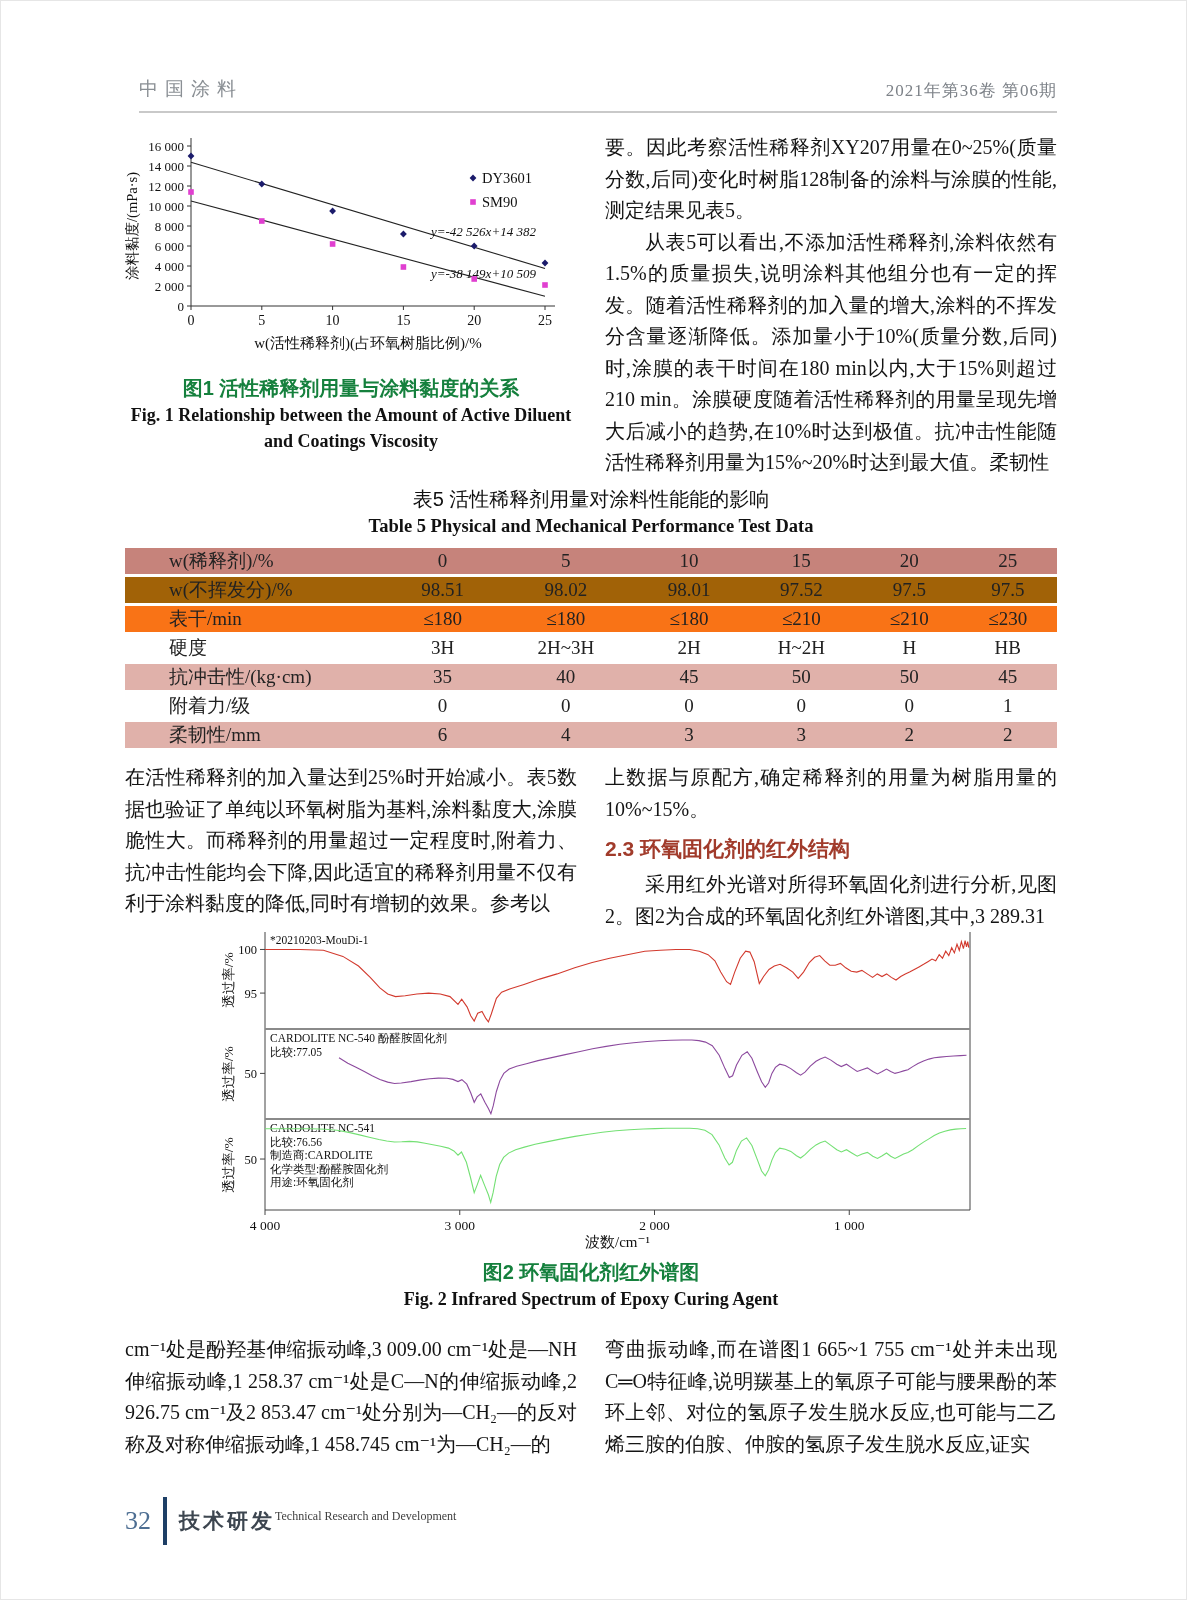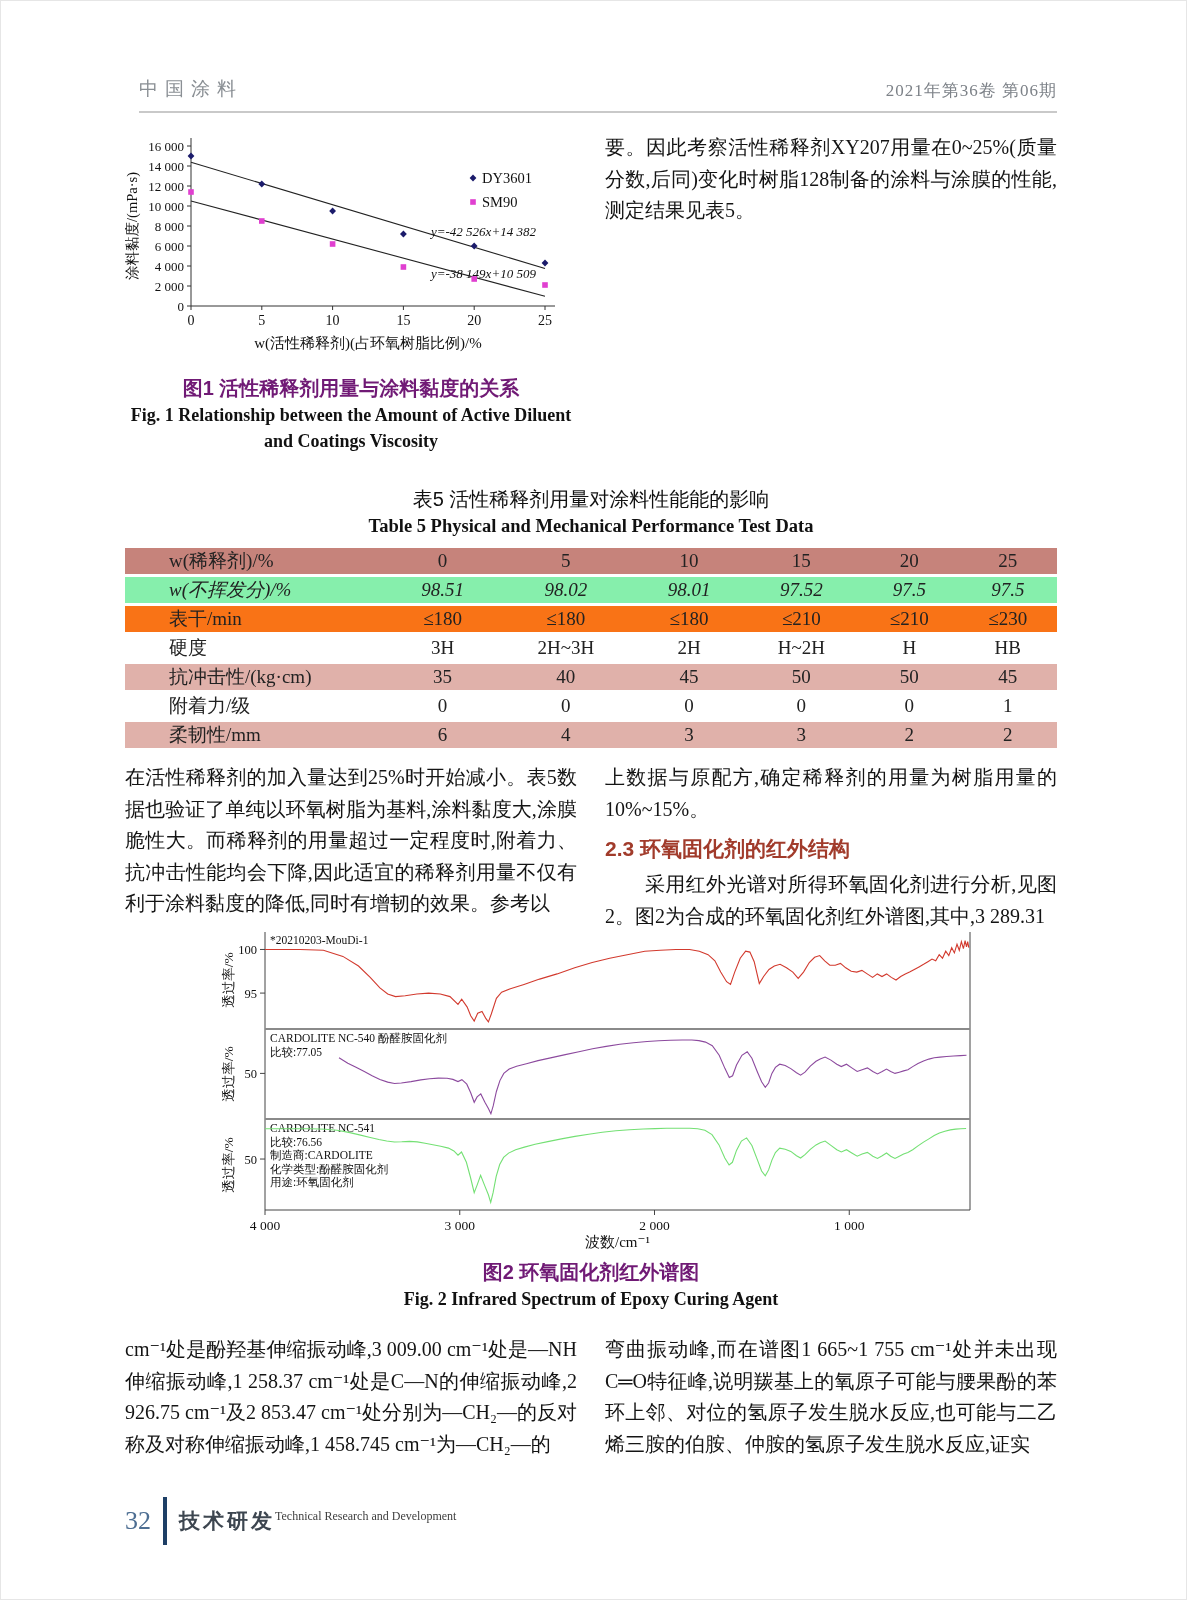--- a/index.html
+++ b/index.html
@@ -14,21 +14,21 @@
   .row{position:absolute;left:125px;width:932px;display:flex;gap:28px;}
   .col{flex:1;min-width:0;}
   .row-top{top:128px;}
   .row-mid{top:758px;}
   .row-bottom{top:1330px;}
   .text-col{padding-top:4px;}
   .body-p{margin:0;font-size:20px;line-height:31.5px;text-align:justify;color:#141414;}
   .indent{text-indent:2em;}
   .sec-heading{margin:9px 0 5px 0;font-size:21px;line-height:30px;font-weight:bold;
         color:#a13b2b;font-family:"Liberation Sans","DejaVu Sans",sans-serif;}
-  .cap-cn{margin-top:8px;text-align:center;font-size:20px;font-weight:bold;color:#701a75;
+  .cap-cn{margin-top:8px;text-align:center;font-size:20px;font-weight:bold;color:#15803d;
         font-family:"Liberation Sans","DejaVu Sans",sans-serif;line-height:28px;}
   .cap-en{text-align:center;font-size:18px;font-weight:bold;color:#111;line-height:26px;}
   #fig1-svg{width:452px;height:238px;display:block;}
   .table-block{position:absolute;left:125px;top:486px;width:932px;}
   .tbl-title-cn{text-align:center;font-size:20px;font-weight:normal;color:#111;line-height:27px;
         font-family:"Liberation Sans","DejaVu Sans",sans-serif;}
   .tbl-title-en{text-align:center;font-size:18.5px;font-weight:bold;color:#111;line-height:26px;}
   #t5{width:100%;border-collapse:separate;border-spacing:0 3px;margin-top:6px;
       font-size:19px;color:#222;}
   #t5 th,#t5 td{height:26px;padding:0 2px;font-weight:normal;text-align:center;}
@@ -123,40 +123,41 @@
               <text x="357" y="79" font-size="14.5" fill="#111">SM90</text>
             </g>
           </g>
         </svg>
       <div class="cap-cn">图1  活性稀释剂用量与涂料黏度的关系</div>
       <div class="cap-en">Fig. 1  Relationship between the Amount of Active Diluent</div>
       <div class="cap-en">and Coatings Viscosity</div>
     </div>
     <div class="col text-col">
       <p class="body-p">要。因此考察活性稀释剂XY207用量在0~25%(质量分数,后同)变化时树脂128制备的涂料与涂膜的性能,测定结果见表5。</p>
+      <p class="body-p indent">从表5可以看出,不添加活性稀释剂,涂料依然有1.5%的质量损失,说明涂料其他组分也有一定的挥发。随着活性稀释剂的加入量的增大,涂料的不挥发分含量逐渐降低。添加量小于10%(质量分数,后同)时,涂膜的表干时间在180 min以内,大于15%则超过210 min。涂膜硬度随着活性稀释剂的用量呈现先增大后减小的趋势,在10%时达到极值。抗冲击性能随活性稀释剂用量为15%~20%时达到最大值。柔韧性</p>
     </div>
   </div>
 
   <div class="table-block">
     <div class="tbl-title-cn">表5  活性稀释剂用量对涂料性能能的影响</div>
     <div class="tbl-title-en">Table 5  Physical and Mechanical Performance Test Data</div>
     <table id="t5">
       <thead>
           <tr style="background: rgb(198, 131, 123);">
             <th>w(稀释剂)/%</th>
             <th>0</th>
             <th>5</th>
             <th>10</th>
             <th>15</th>
             <th>20</th>
             <th>25</th>
           </tr>
         </thead>
       <tbody>
-          <tr style="background: #86efac; font-style: italic;">
+          <tr style="background: #a16207;">
             <td>w(不挥发分)/%</td>
             <td>98.51</td>
             <td>98.02</td>
             <td>98.01</td>
             <td>97.52</td>
             <td>97.5</td>
             <td>97.5</td>
           </tr>
           <tr style="background: #f97316;">
             <td>表干/min</td>

